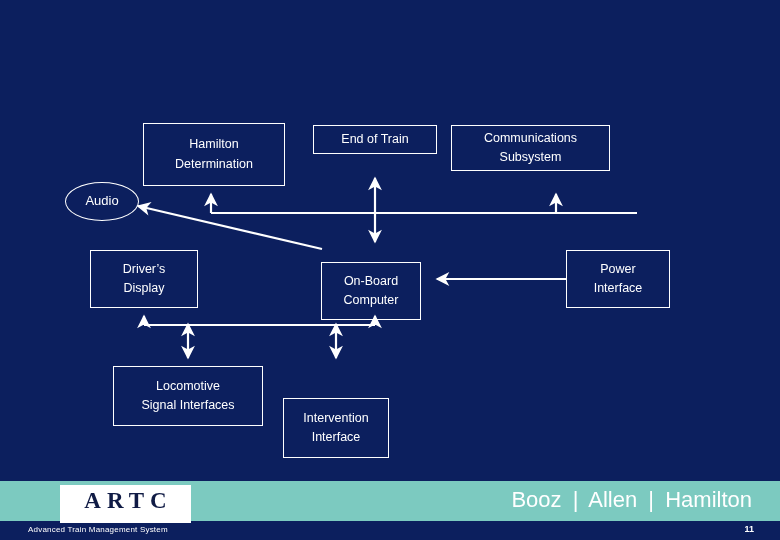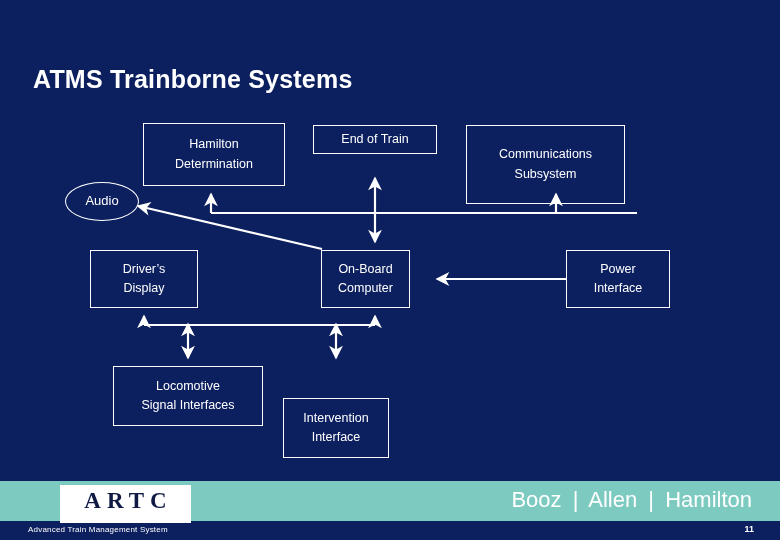--- a/index.html
+++ b/index.html
@@ -162,21 +162,20 @@
     font-size: 9px;
     color: #ffffff;
     font-weight: bold;
   }
 </style>
 </head>
 <body>
 
 <div id="slide">
 
-  <div id="slide-title">ATMS Trainborne Systems</div>
 
   <div id="diagram-layer">
 
     <svg id="connector-svg" viewBox="0 0 780 470" preserveAspectRatio="none">
       <defs>
         <marker id="ah-up" viewBox="0 0 10 10" refX="5" refY="1.5" markerWidth="7" markerHeight="7" orient="auto-start-reverse">
           <path d="M 5 0 L 9.5 9 L 5 6.8 L 0.5 9 Z" fill="#ffffff"></path>
         </marker>
         <marker id="ah-gen" viewBox="0 0 10 10" refX="8.5" refY="5" markerWidth="7" markerHeight="7" orient="auto">
           <path d="M 9.5 5 L 0.5 9.5 L 3 5 L 0.5 0.5 Z" fill="#ffffff"></path>
@@ -212,35 +211,35 @@
 
     <div class="node" style="left:143px; top:123px; width:142px; height:63px;">
       <span class="node-label">Hamilton
 Determination</span>
     </div>
 
     <div class="node" style="left:313px; top:125px; width:124px; height:29px;">
       <span class="node-label">End of Train</span>
     </div>
 
-    <div class="node" style="left:466px; top:125px; width:159px; height:79px;">
+    <div class="node" style="left:451px; top:125px; width:159px; height:46px;">
       <span class="node-label">Communications
 Subsystem</span>
     </div>
 
     <div class="node ellipse" style="left:65px; top:182px; width:74px; height:39px;">
       <span class="node-label">Audio</span>
     </div>
 
     <div class="node" style="left:90px; top:250px; width:108px; height:58px;">
       <span class="node-label">Driver’s
 Display</span>
     </div>
 
-    <div class="node" style="left:321px; top:250px; width:89px; height:58px;">
+    <div class="node" style="left:321px; top:262px; width:100px; height:58px;">
       <span class="node-label">On-Board
 Computer</span>
     </div>
 
     <div class="node" style="left:566px; top:250px; width:104px; height:58px;">
       <span class="node-label">Power
 Interface</span>
     </div>
 
     <div class="node" style="left:113px; top:366px; width:150px; height:60px;">

